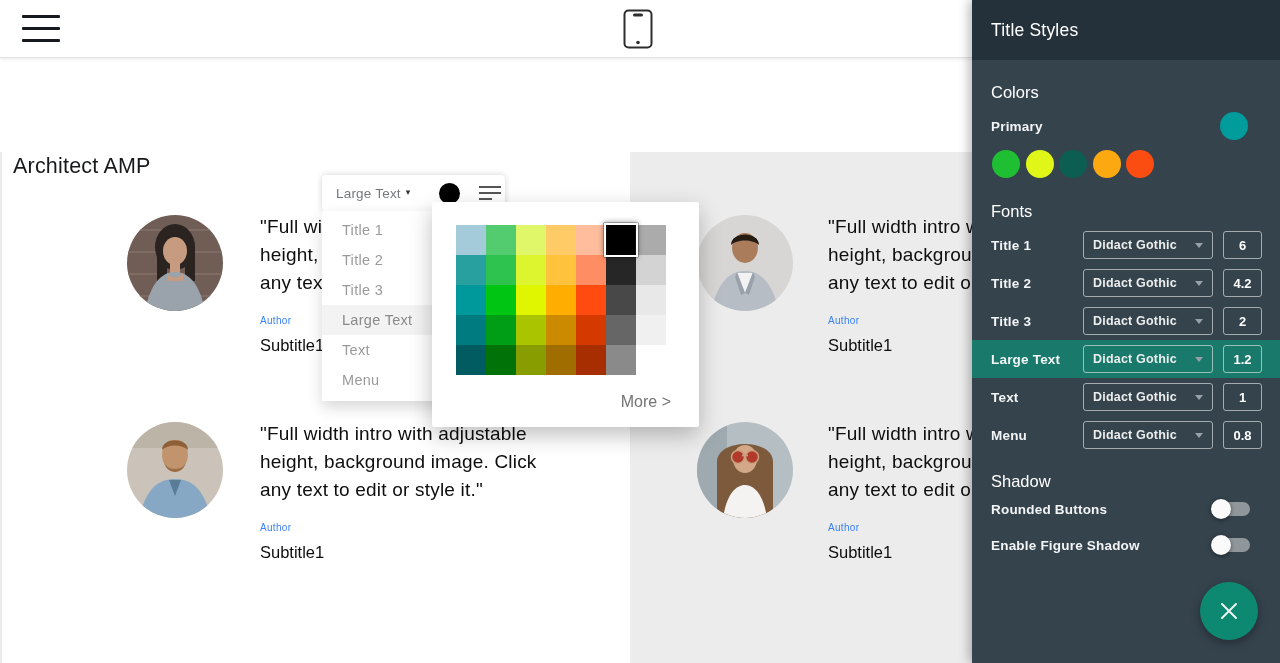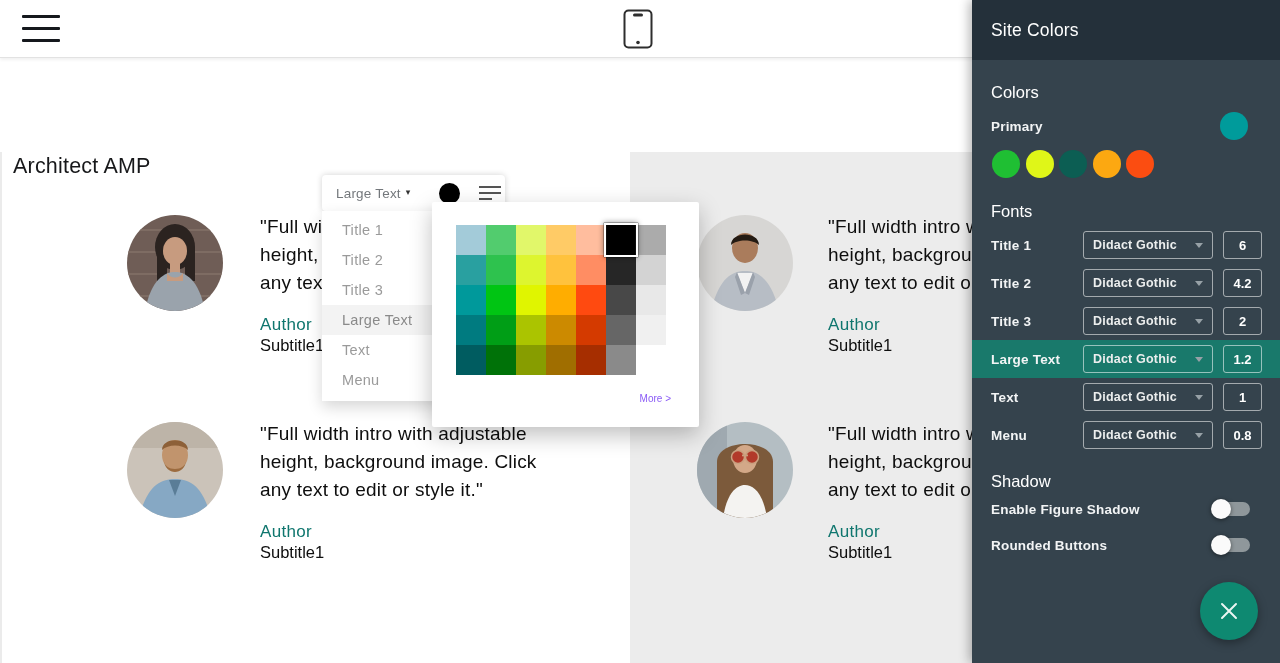--- a/index.html
+++ b/index.html
@@ -20,21 +20,21 @@
   .nav-item{position:absolute;top:101px;font-size:14px;color:#1d1e20;letter-spacing:.3px;cursor:pointer;}
   .nav-caret{font-size:9px;position:relative;top:-2px;margin-left:5px;}
 
   .right-bg{position:absolute;left:630px;top:152px;width:650px;height:511px;background:#ECECEC;}
 
   
   .avatar{position:absolute;width:96px;height:96px;border-radius:50%;overflow:hidden;}
   .avatar svg{display:block;}
   .quote{position:absolute;width:300px;font-size:19px;line-height:28px;color:#0e0e0e;letter-spacing:.2px;}
   .quote div{white-space:nowrap;}
-  .author{position:absolute;font-size:17px;color:#0f766e;letter-spacing:.3px;}
+  .author{position:absolute;font-size:10px;color:#3b82f6;letter-spacing:.3px;}
   .subtitle{position:absolute;font-size:16.5px;color:#0e0e0e;}
 
   
   .text-toolbar{position:absolute;left:322px;top:175px;width:183px;height:36px;background:#fff;
                 border-radius:4px;box-shadow:0 0 6px rgba(0,0,0,.18);z-index:20;
                 display:flex;align-items:center;padding:0;box-sizing:border-box;}
   .tt-label{margin-left:14px;font-size:13.5px;color:#74787c;letter-spacing:.2px;cursor:pointer;}
   .tt-caret{font-size:9px;color:#333;margin-left:5px;position:relative;top:-1px;}
   .tt-swatch{width:21px;height:21px;border-radius:50%;margin-left:29px;cursor:pointer;}
   .tt-align{margin-left:19px;cursor:pointer;display:flex;align-items:center;}
@@ -47,21 +47,21 @@
   .menu-item.active{background:#f3f3f3;color:#8a8a8a;}
 
   
   .color-popup{position:absolute;left:432px;top:202px;width:267px;height:225px;background:#fff;
                border-radius:2px;box-shadow:0 8px 22px rgba(0,0,0,.25);z-index:30;}
   .swatch-grid{position:absolute;left:24px;top:23px;width:210px;display:grid;
                grid-template-columns:repeat(7,30px);}
   .swatch{width:30px;height:30px;cursor:pointer;}
   .swatch.selected{position:relative;z-index:2;transform:scale(1.15);
                    box-shadow:inset 0 0 0 2px #fff,0 0 5px rgba(0,0,0,.45);}
-  .more-link{position:absolute;right:28px;top:191px;font-size:10px;color:#8b5cf6;cursor:pointer;}
+  .more-link{position:absolute;right:28px;top:191px;font-size:16px;color:#737373;cursor:pointer;}
 
   
   .panel{position:absolute;left:972px;top:0;width:308px;height:663px;background:#35434D;
          box-shadow:-3px 0 10px rgba(0,0,0,.28);z-index:40;color:#fff;box-sizing:border-box;}
   .panel-header{height:60px;background:#24303A;display:flex;align-items:center;}
   .panel-title{margin-left:19px;font-size:17.5px;color:#fff;letter-spacing:.2px;}
   .section-heading{margin:0 0 0 19px;font-size:16.5px;font-weight:normal;line-height:18px;color:#fff;}
   .sh-colors{margin-top:23px;}
   .sh-fonts{margin-top:24px;}
   .sh-options{margin-top:18px;}
@@ -276,21 +276,21 @@
         <div class="swatch" style="background: rgb(160, 110, 0);"></div>
         <div class="swatch" style="background: rgb(166, 46, 0);"></div>
         <div class="swatch" style="background: rgb(138, 138, 138);"></div>
         <div class="swatch" style="background: rgb(255, 255, 255);"></div>
       </div>
     <div class="more-link">More &gt;</div>
   </div>
 
   <aside class="panel">
     <div class="panel-header">
-      <span class="panel-title">Site Colors</span>
+      <span class="panel-title">Title Styles</span>
     </div>
 
     <h3 class="section-heading sh-colors">Colors</h3>
     <div class="primary-row">
       <span class="panel-label">Primary</span>
       <span class="color-circle" style="background: rgb(0, 155, 155);"></span>
     </div>
     <div class="circles-row">
         <div class="color-circle" style="background: rgb(31, 191, 51);"></div>
         <div class="color-circle" style="background: rgb(223, 246, 24);"></div>
@@ -346,31 +346,31 @@
         <div class="font-select">
             <span>Didact Gothic</span>
             <span class="select-caret"></span>
           </div>
         <input class="size-input" value="0.8" style="">
       </div>
     </div>
 
     <h3 class="section-heading sh-options">Shadow</h3>
     <div class="option-row">
+      <span class="panel-label">Rounded Buttons</span>
+      <span class="toggle">
+          <span class="knob"></span>
+        </span>
+    </div>
+    <div class="option-row">
       <span class="panel-label">Enable Figure Shadow</span>
       <span class="toggle">
           <span class="knob"></span>
         </span>
     </div>
-    <div class="option-row">
-      <span class="panel-label">Rounded Buttons</span>
-      <span class="toggle">
-          <span class="knob"></span>
-        </span>
-    </div>
 
     <div class="close-btn" style="background: rgb(14, 137, 113);">
       <svg width="26" height="26" viewBox="0 0 26 26">
         <path d="M6 6 L20 20 M20 6 L6 20" stroke="#eaf5f2" stroke-width="2" fill="none" stroke-linecap="round"></path>
       </svg>
     </div>
   </aside>
 
 </div>
 

